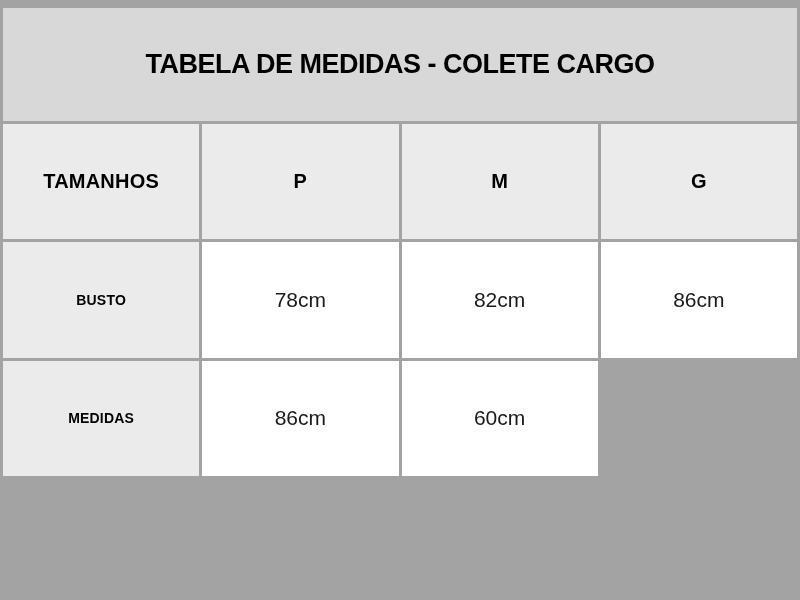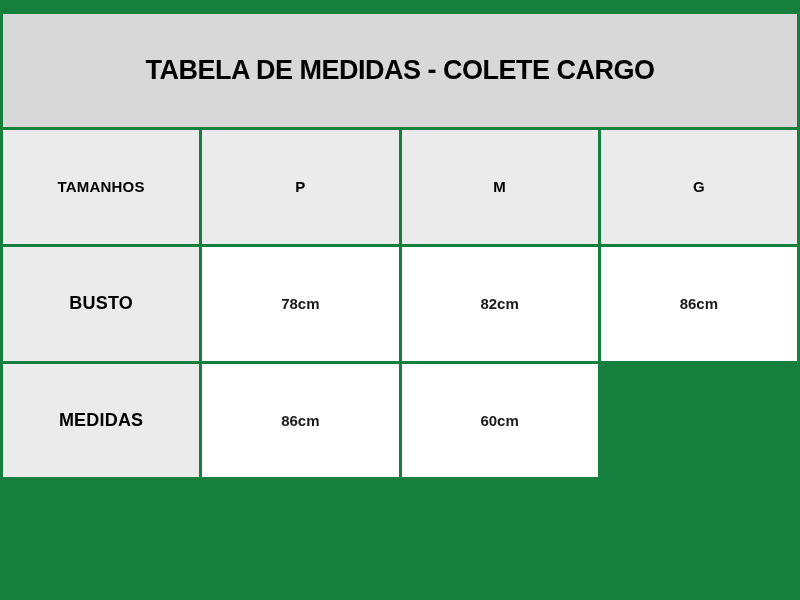--- a/index.html
+++ b/index.html
@@ -9,25 +9,25 @@
     width: 800px;
     height: 600px;
     overflow: hidden;
     font-family: "Liberation Sans", "DejaVu Sans", sans-serif;
   }
 
   .size-chart {
     box-sizing: border-box;
     width: 800px;
     height: 600px;
-    background: #15803d;            
+    background: #a3a3a3;            
     display: grid;
     grid-template-columns: repeat(4, 1fr);
     grid-template-rows: 113px repeat(4, 1fr);
-    padding: 14px 3px 6px 3px;       
+    padding: 8px 3px 6px 3px;       
     gap: 3px;                       
   }
 
   .cell {
     display: flex;
     align-items: center;
     justify-content: center;
     text-align: center;
     overflow: hidden;
   }
@@ -37,38 +37,38 @@
     background: #d8d8d8;
     color: #000000;
     font-size: 27px;
     font-weight: 700;
     letter-spacing: -0.5px;
   }
 
   .head-cell {
     background: #ebebeb;
     color: #000000;
-    font-size: 15px;
+    font-size: 20px;
     font-weight: 700;
     letter-spacing: 0.2px;
   }
 
   .label-cell {
     background: #ebebeb;
     color: #000000;
-    font-size: 18px;
+    font-size: 14px;
     font-weight: 700;
     letter-spacing: 0.2px;
   }
 
   .value-cell {
     background: #ffffff;
     color: #1a1a1a;
-    font-size: 15px;
-    font-weight: 700;
+    font-size: 21px;
+    font-weight: 400;
   }
 </style>
 </head>
 <body>
 
 <div class="size-chart">
 
   <div class="cell title-cell">TABELA DE MEDIDAS - COLETE CARGO</div>
 
   <div class="cell head-cell">TAMANHOS</div>

